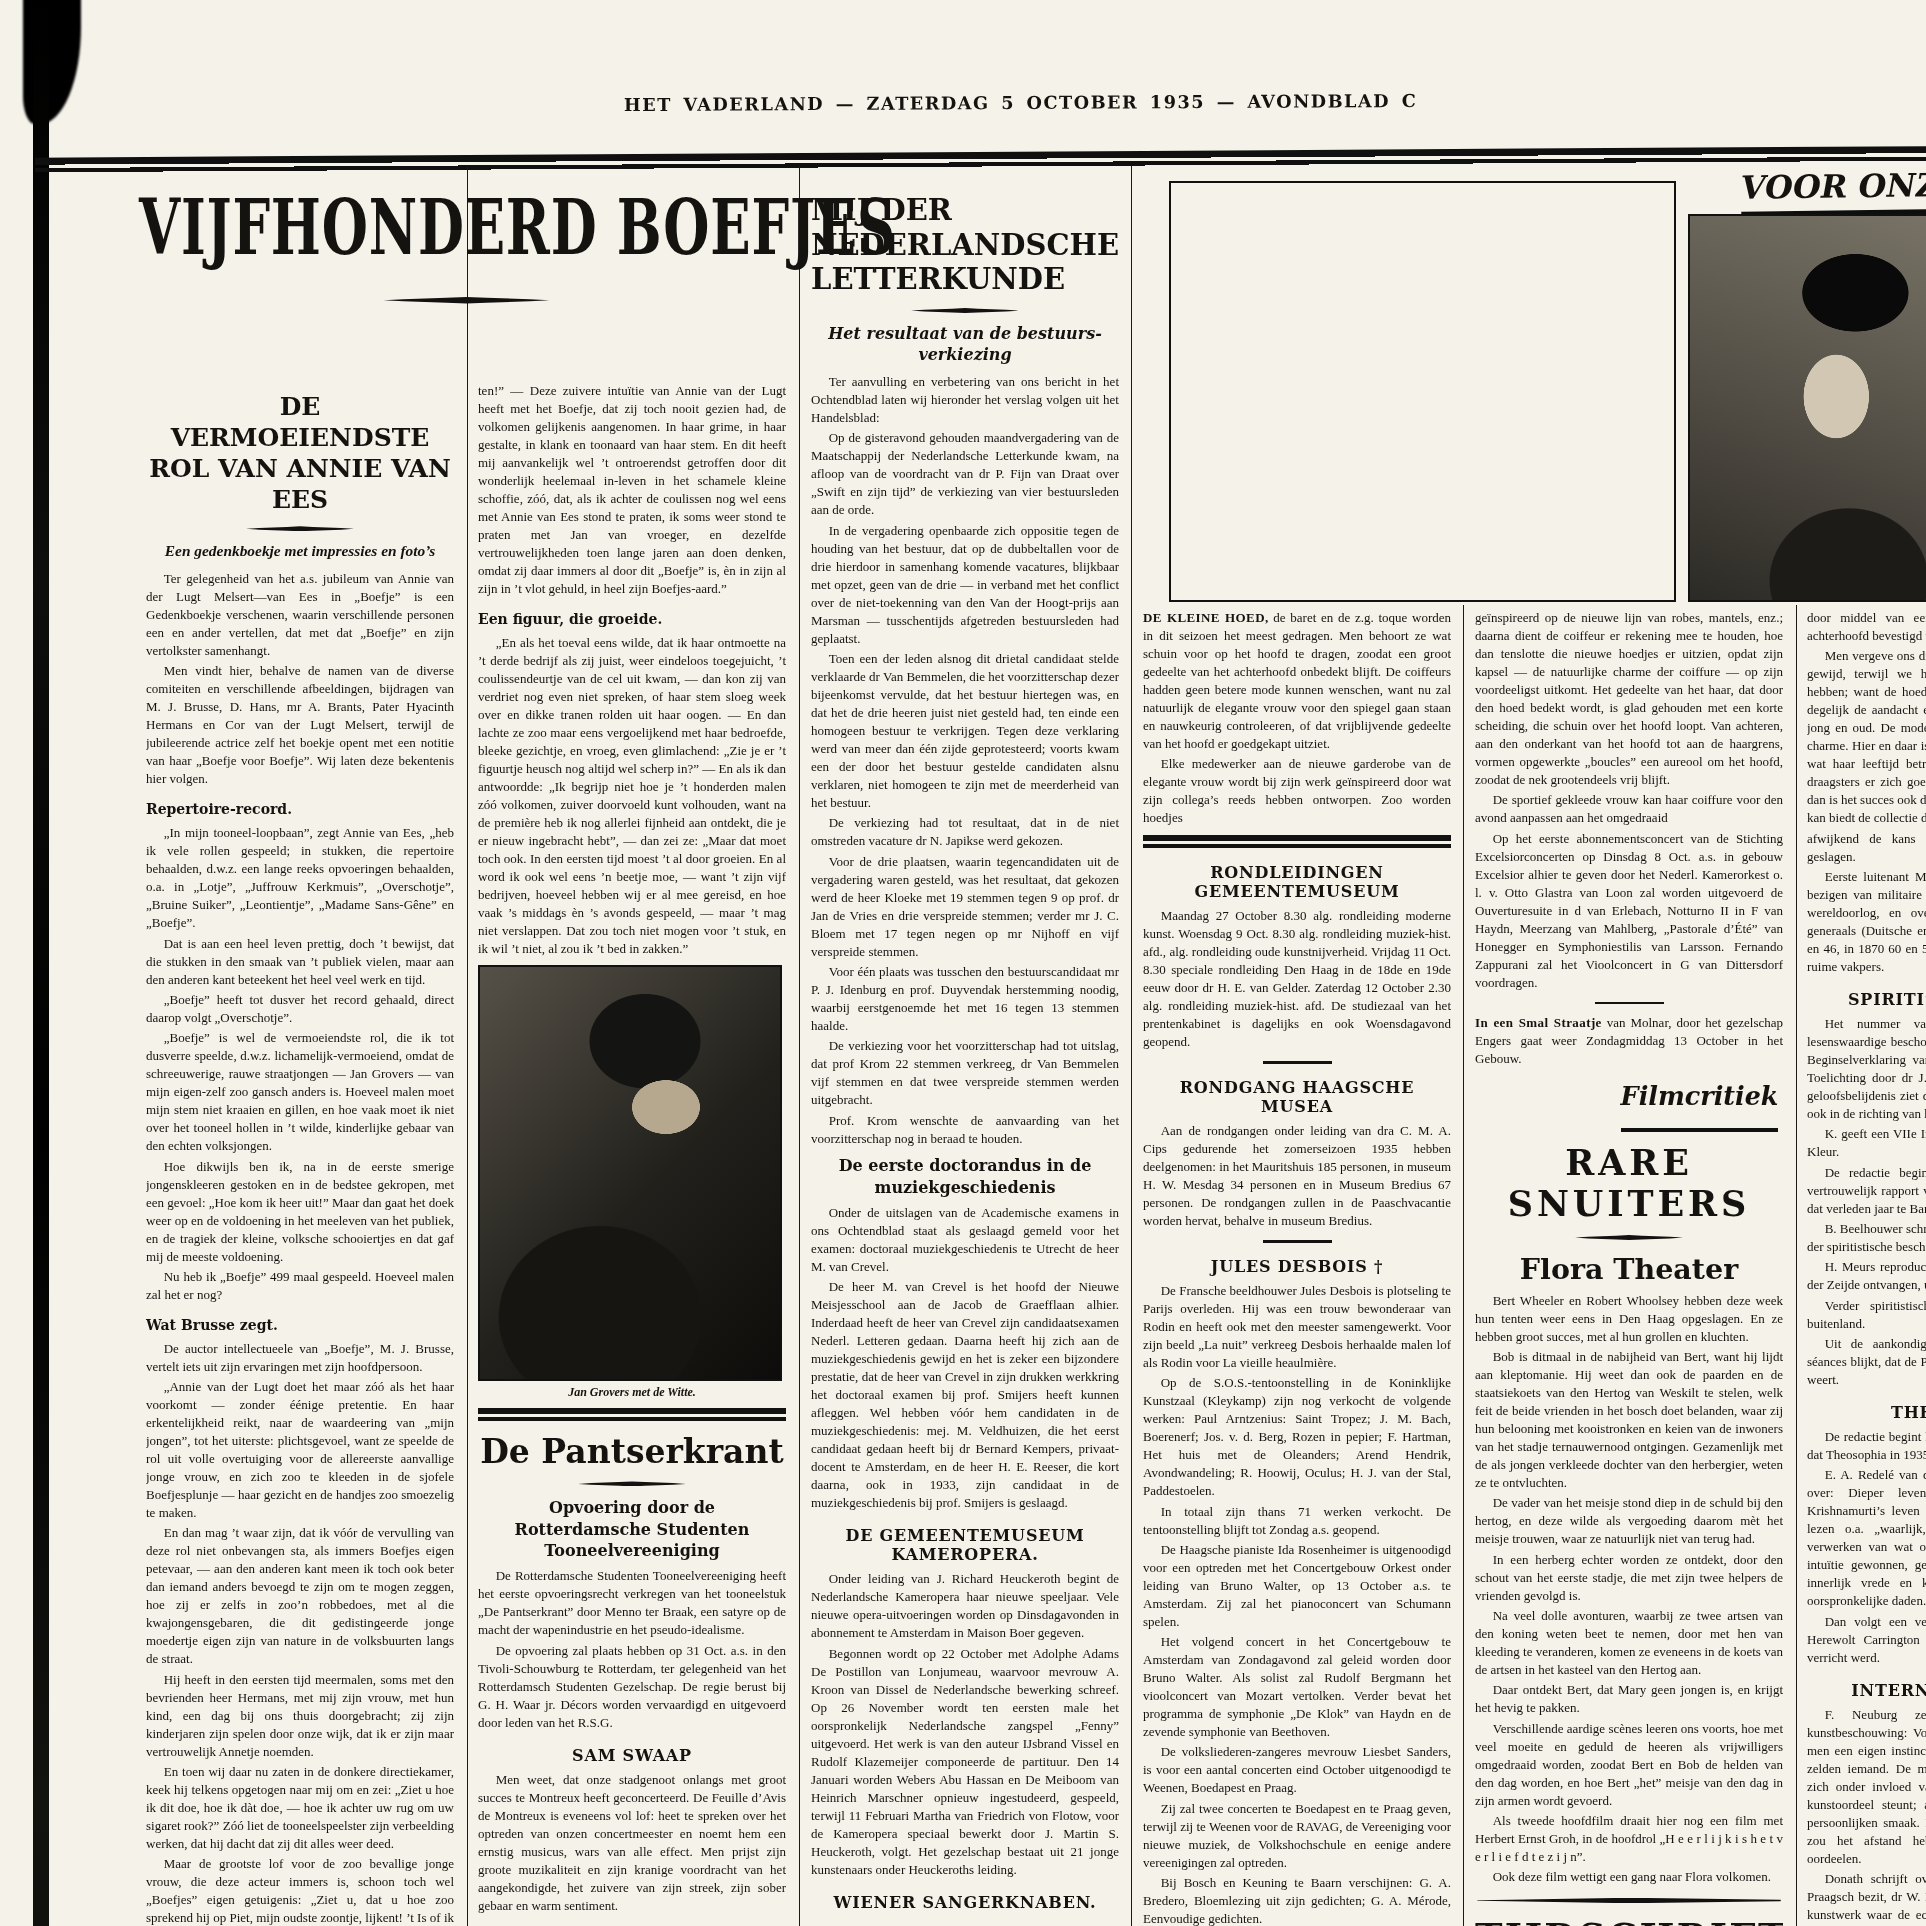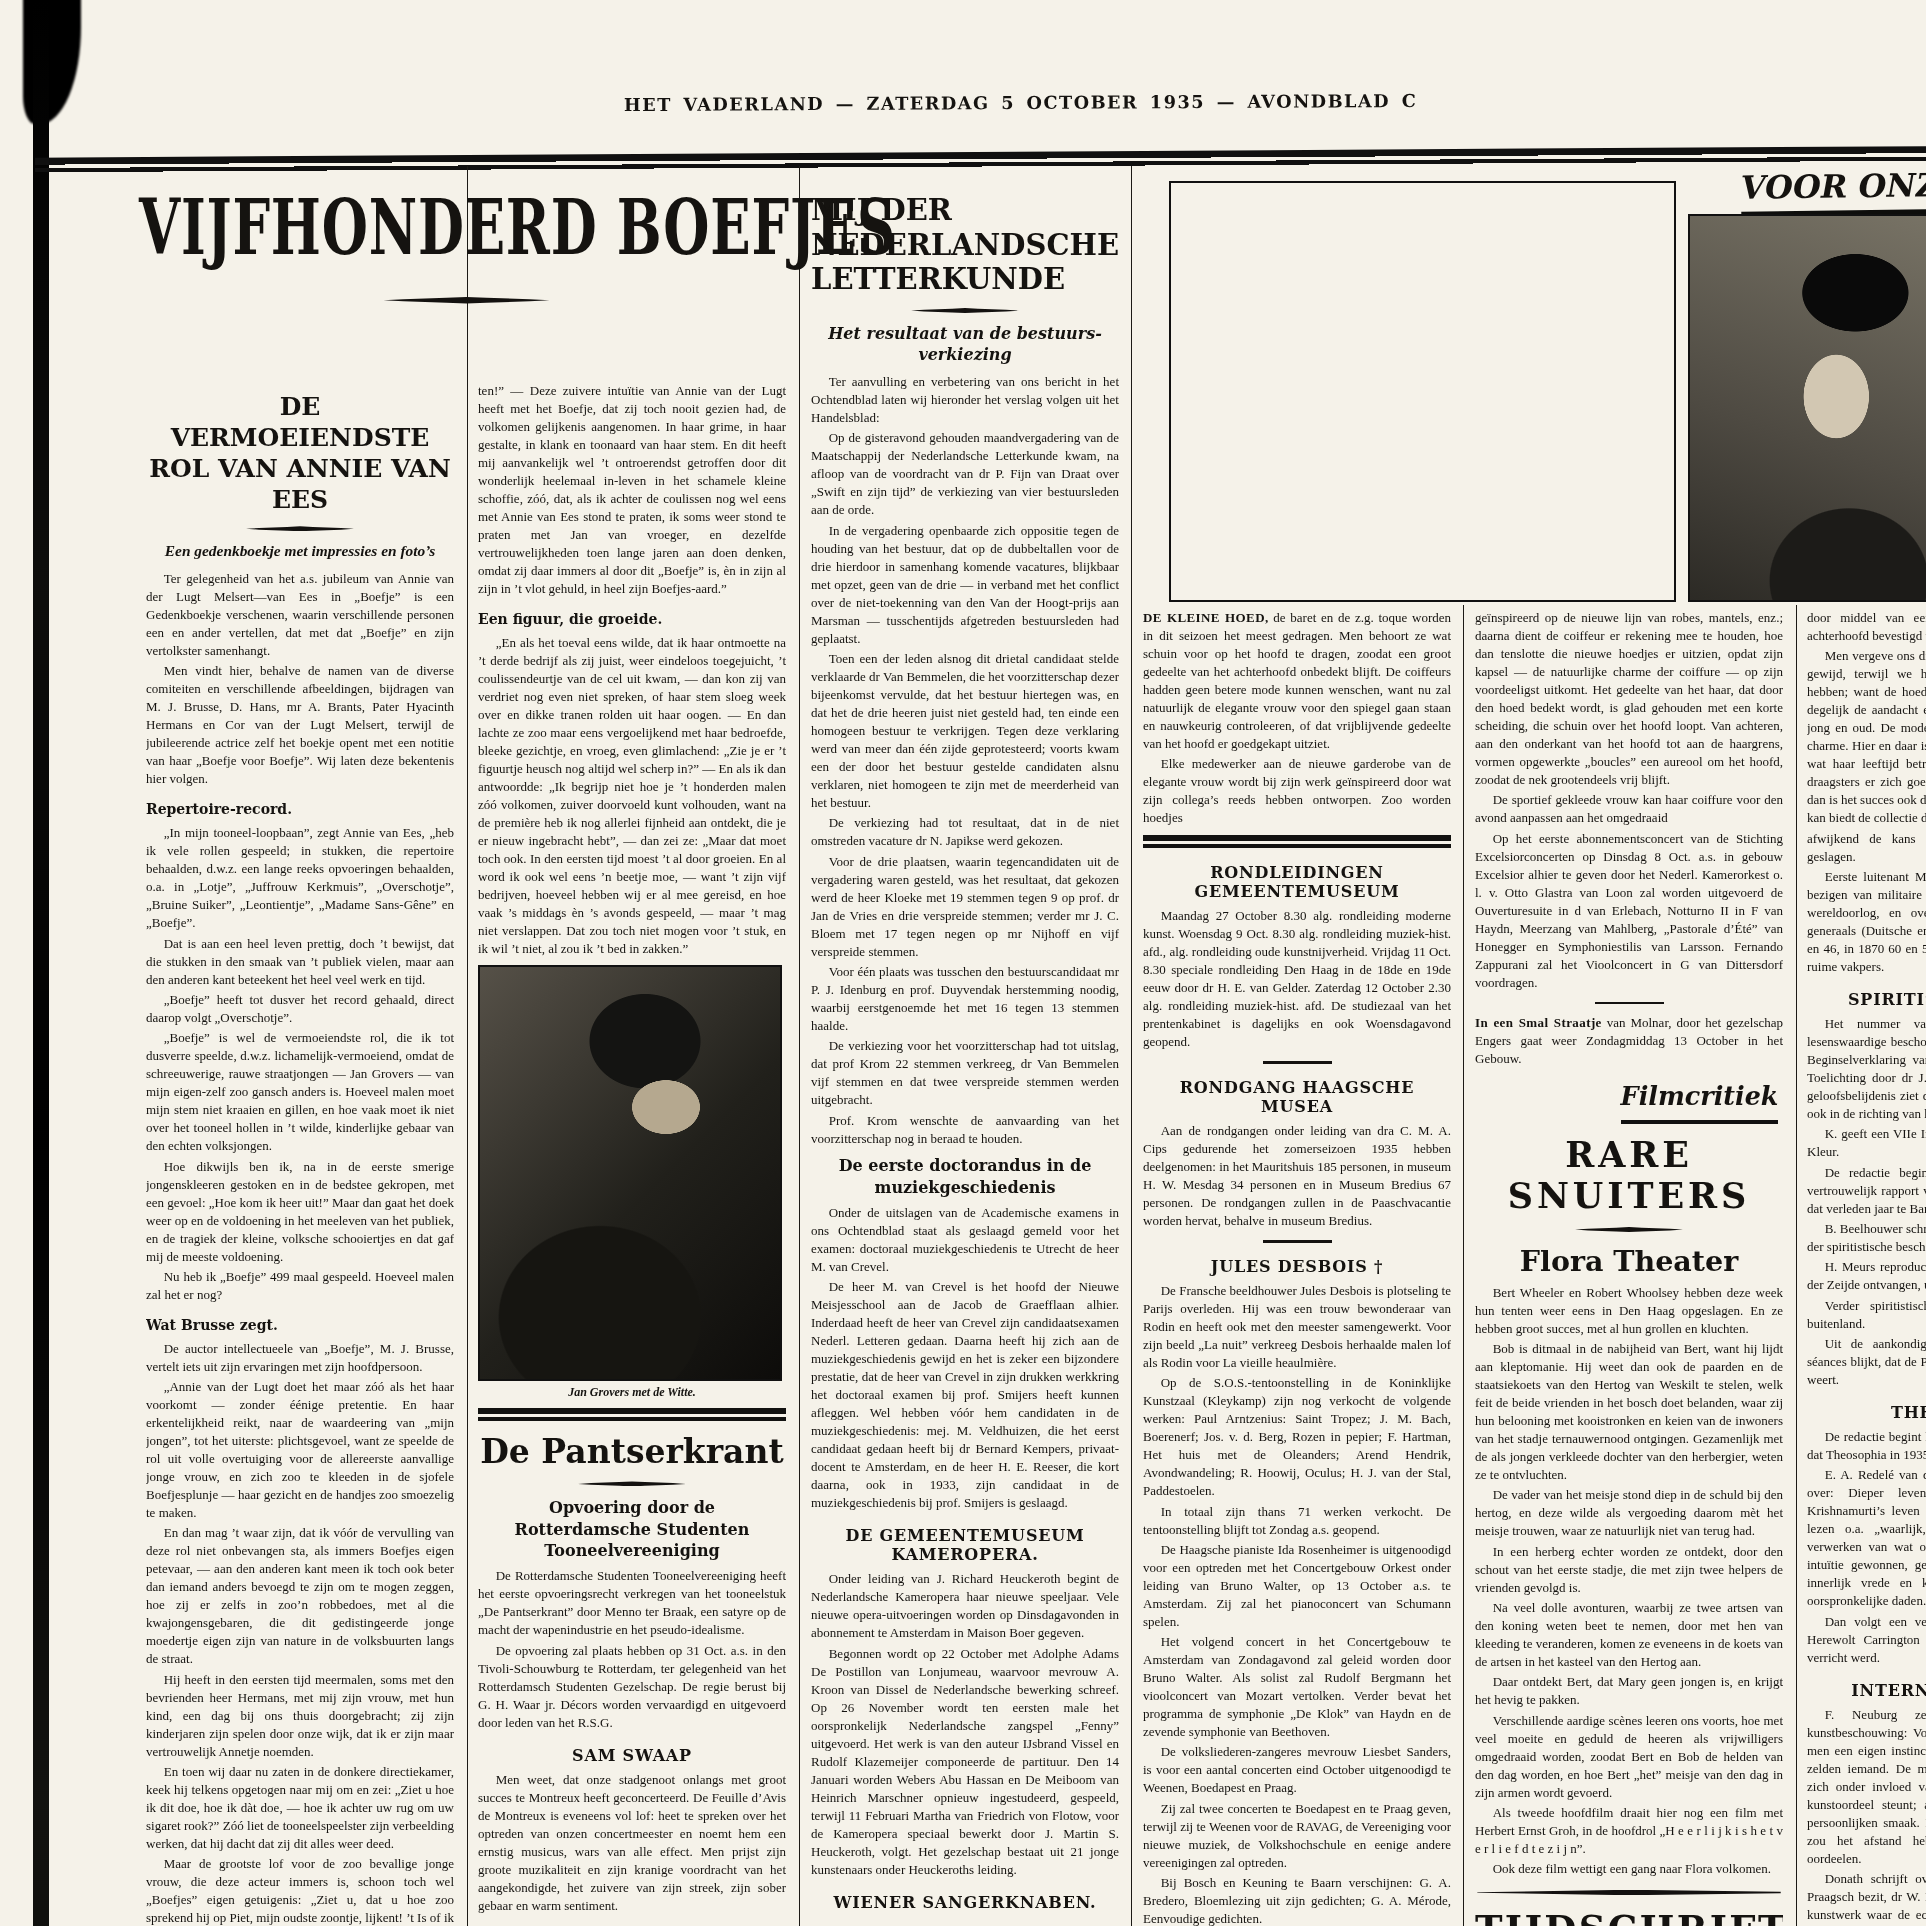--- a/index.html
+++ b/index.html
@@ -68,21 +68,21 @@
   .h-md{margin:8.5px 0 3.9px 0;font-family:"DejaVu Serif",serif;font-weight:bold;font-size:25px;line-height:1.25;text-align:center;}
   .h-lg{margin:3.9px 0;font-family:"DejaVu Serif",serif;font-weight:bold;font-size:29px;line-height:1.2;text-align:left;}
   .h-pantser{margin:10px 0 2.3px 0;font-family:"DejaVu Serif",serif;font-weight:bold;font-size:33px;text-align:center;}
   .h-rare{margin:10px 0 1.5px 0;font-family:"DejaVu Serif",serif;font-weight:bold;font-size:35px;letter-spacing:3.9px;text-align:center;}
   .h-flora{margin:11.6px 0 6.2px 0;font-family:"DejaVu Serif",serif;font-weight:bold;font-size:28.5px;text-align:center;}
   .h-tijd{margin:11.6px 0 1.5px 0;font-family:"DejaVu Serif",serif;font-weight:bold;font-size:37px;letter-spacing:2.3px;text-align:center;}
   .h-sm{margin:14px 0 6.2px 0;font-family:"DejaVu Serif",serif;font-weight:bold;font-size:16px;letter-spacing:0.8px;text-align:center;}
   .h-it{margin:10px 0 7.7px 0;font-family:"DejaVu Serif",serif;font-style:italic;font-weight:bold;font-size:16px;line-height:1.3;text-align:center;}
   .h-sub2{margin:7.7px 0 5.4px 0;font-weight:bold;font-size:16px;line-height:1.35;text-align:center;font-family:"DejaVu Serif",serif;}
   .filmcritiek{margin:13px 4.6px 7.7px 0;text-align:right;font-family:"DejaVu Serif",serif;font-style:italic;font-weight:bold;font-size:25.4px;}
-  .filmcritiek span{display:inline-block;border-bottom:4.6px solid #111;padding-bottom:9px;}
+  .filmcritiek span{display:inline-block;border-bottom:4.6px solid #111;padding-bottom:17px;}
   .caption{margin:3.1px 0 7.7px 0;font-style:italic;font-weight:bold;font-size:12px;text-align:center;}
   .rule-diamond{width:166px;height:6.5px;margin:10.8px auto;background:#141210;
     clip-path:polygon(0% 50%,12% 33%,38% 13%,50% 0%,62% 13%,88% 33%,100% 50%,88% 67%,62% 87%,50% 100%,38% 87%,12% 67%);}
   .rule-diamond.small{width:108px;height:5px;}
   .rule-double{height:14px;margin:7.7px 0;background:linear-gradient(180deg,#121210 0 6.2px,transparent 6.2px 9.2px,#121210 9.2px 13px,transparent 13px);}
   .rule-short{width:69px;height:2.7px;background:#141210;margin:10px auto;}
   .rule-taper{height:5.4px;margin:11.6px 2.3px;background:#131110;clip-path:polygon(0 45%,50% 0,100% 35%,100% 65%,50% 100%,0 55%);}
 </style>
 </head>
 <body>

